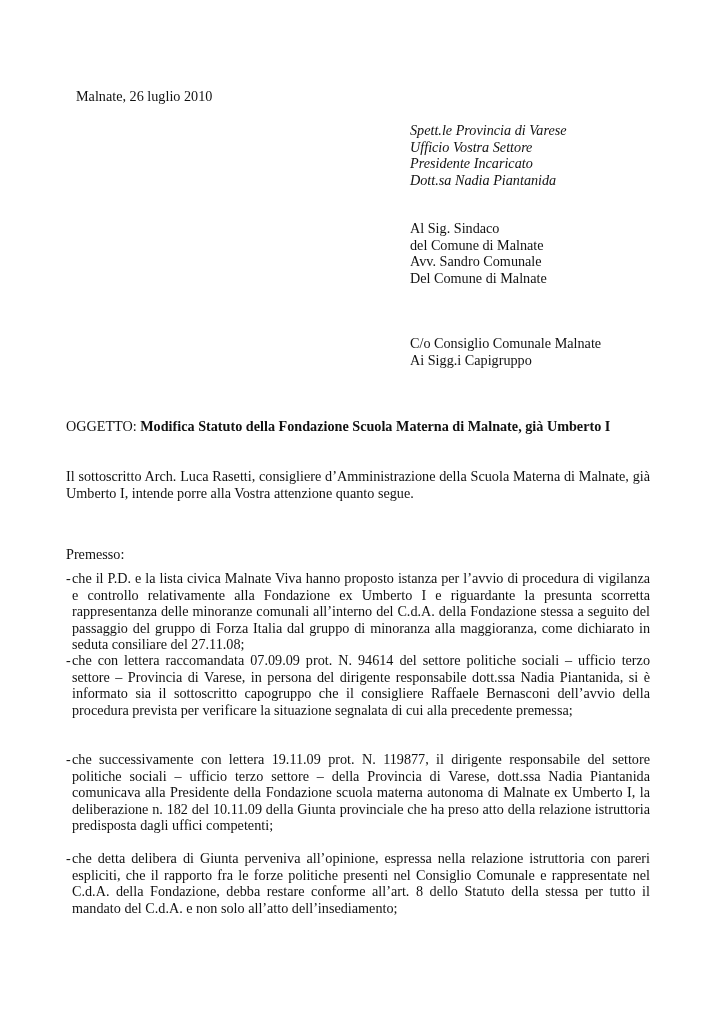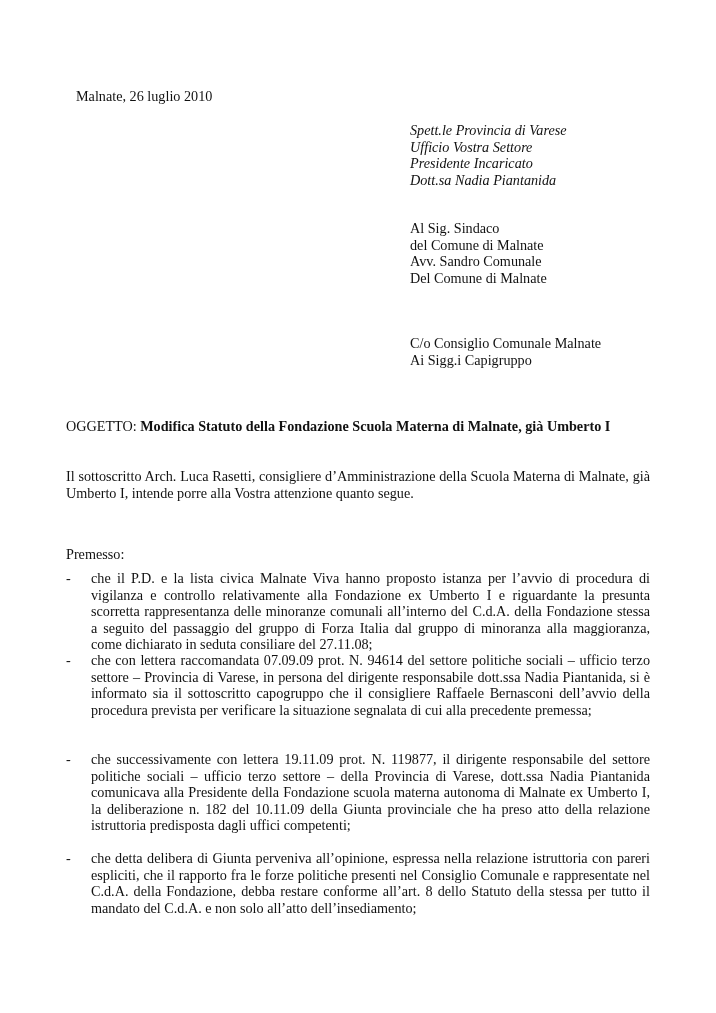--- a/index.html
+++ b/index.html
@@ -11,21 +11,21 @@
   .abs { position: absolute; }
   .date { left: 76px; top: 88px; }
   .addr { left: 410px; }
   .addr div { white-space: nowrap; }
   .subject { left: 66px; top: 418px; white-space: nowrap; }
   .subject b { font-weight: bold; margin-top: 40px; }
   .para { left: 66px; width: 584px; text-align: justify; }
   .premesso { left: 66px; top: 546px; }
   .item { left: 66px; width: 584px; }
   .item .dash { position: absolute; left: 0; top: 0; }
-  .item .txt { margin-left: 25px; text-align: justify; text-align-last: left; }
+  .item .txt { margin-left: 6px; text-align: justify; text-align-last: left; }
 </style>
 </head>
 <body>
 
 <div class="abs date">Malnate, 26 luglio 2010</div>
 
 <div class="abs addr" style="top:122px;font-style:italic;">
   <div>Spett.le Provincia di Varese</div>
   <div>Ufficio Vostra Settore</div>
   <div>Presidente Incaricato</div>

